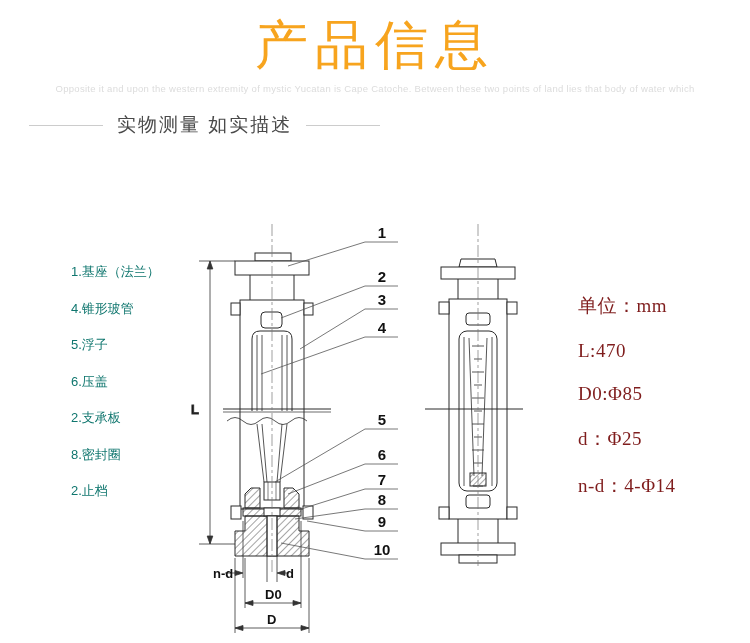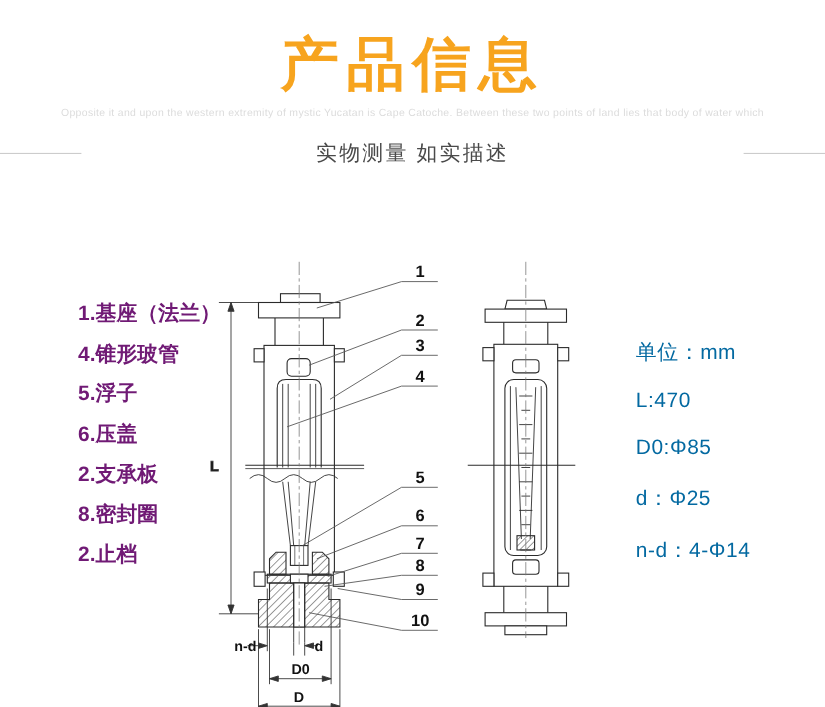--- a/index.html
+++ b/index.html
@@ -1,32 +1,32 @@
 <!DOCTYPE html>
 <html><head>
 <meta charset="utf-8">
 <style>
   html,body{margin:0;padding:0;background:#ffffff;}
   body{width:750px;height:643px;font-family:"Liberation Sans","DejaVu Sans",sans-serif;overflow:hidden;}
   .page{position:relative;width:750px;height:643px;background:#ffffff;}
 
-  .title{margin-top:30px;text-align:center;font-size:53px;font-weight:700;letter-spacing:7px;color:#F7A41E;line-height:1.1;}
+  .title{margin-top:16px;text-align:center;font-size:53px;font-weight:400;letter-spacing:7px;color:#F7A41E;line-height:1.1;}
   .tagline{margin-top:7px;text-align:center;font-size:9.5px;color:#dcdcdc;line-height:1.6;letter-spacing:.3px;}
-  .divider-row{margin-top:16px;display:flex;align-items:center;justify-content:space-between;gap:14px;}
+  .divider-row{margin-top:16px;display:flex;align-items:center;justify-content:flex-start;gap:14px;margin-left:29px;}
   .divider-line{width:74px;height:1px;background:#cccccc;}
   .section-heading{font-size:19px;color:#4a4a4a;letter-spacing:2px;font-weight:500;}
 
   .parts-list{position:absolute;left:71px;top:238px;}
-  .parts-item{font-size:19px;font-weight:700;color:#701a75;line-height:36.5px;white-space:nowrap;}
+  .parts-item{font-size:13px;font-weight:400;color:#0f766e;line-height:36.5px;white-space:nowrap;}
 
   .diagram-left{position:absolute;left:185px;top:200px;}
   .diagram-right{position:absolute;left:425px;top:200px;}
 
   .specs{position:absolute;left:578px;top:277px;}
-  .spec-item{font-size:19px;color:#0369a1;font-weight:500;margin-bottom:21px;white-space:nowrap;letter-spacing:.5px;}
+  .spec-item{font-size:19px;color:#7f1d1d;font-weight:500;margin-bottom:21px;white-space:nowrap;letter-spacing:.5px;font-family:Liberation Serif, serif;}
 
   svg text{font-family:"Liberation Sans","DejaVu Sans",sans-serif;}
   .callout-num{font-size:15px;font-weight:700;fill:#111;}
   .dim-label{font-size:13px;font-weight:700;fill:#111;}
 </style>
 </head>
 <body>
 
 <div class="page">
 

